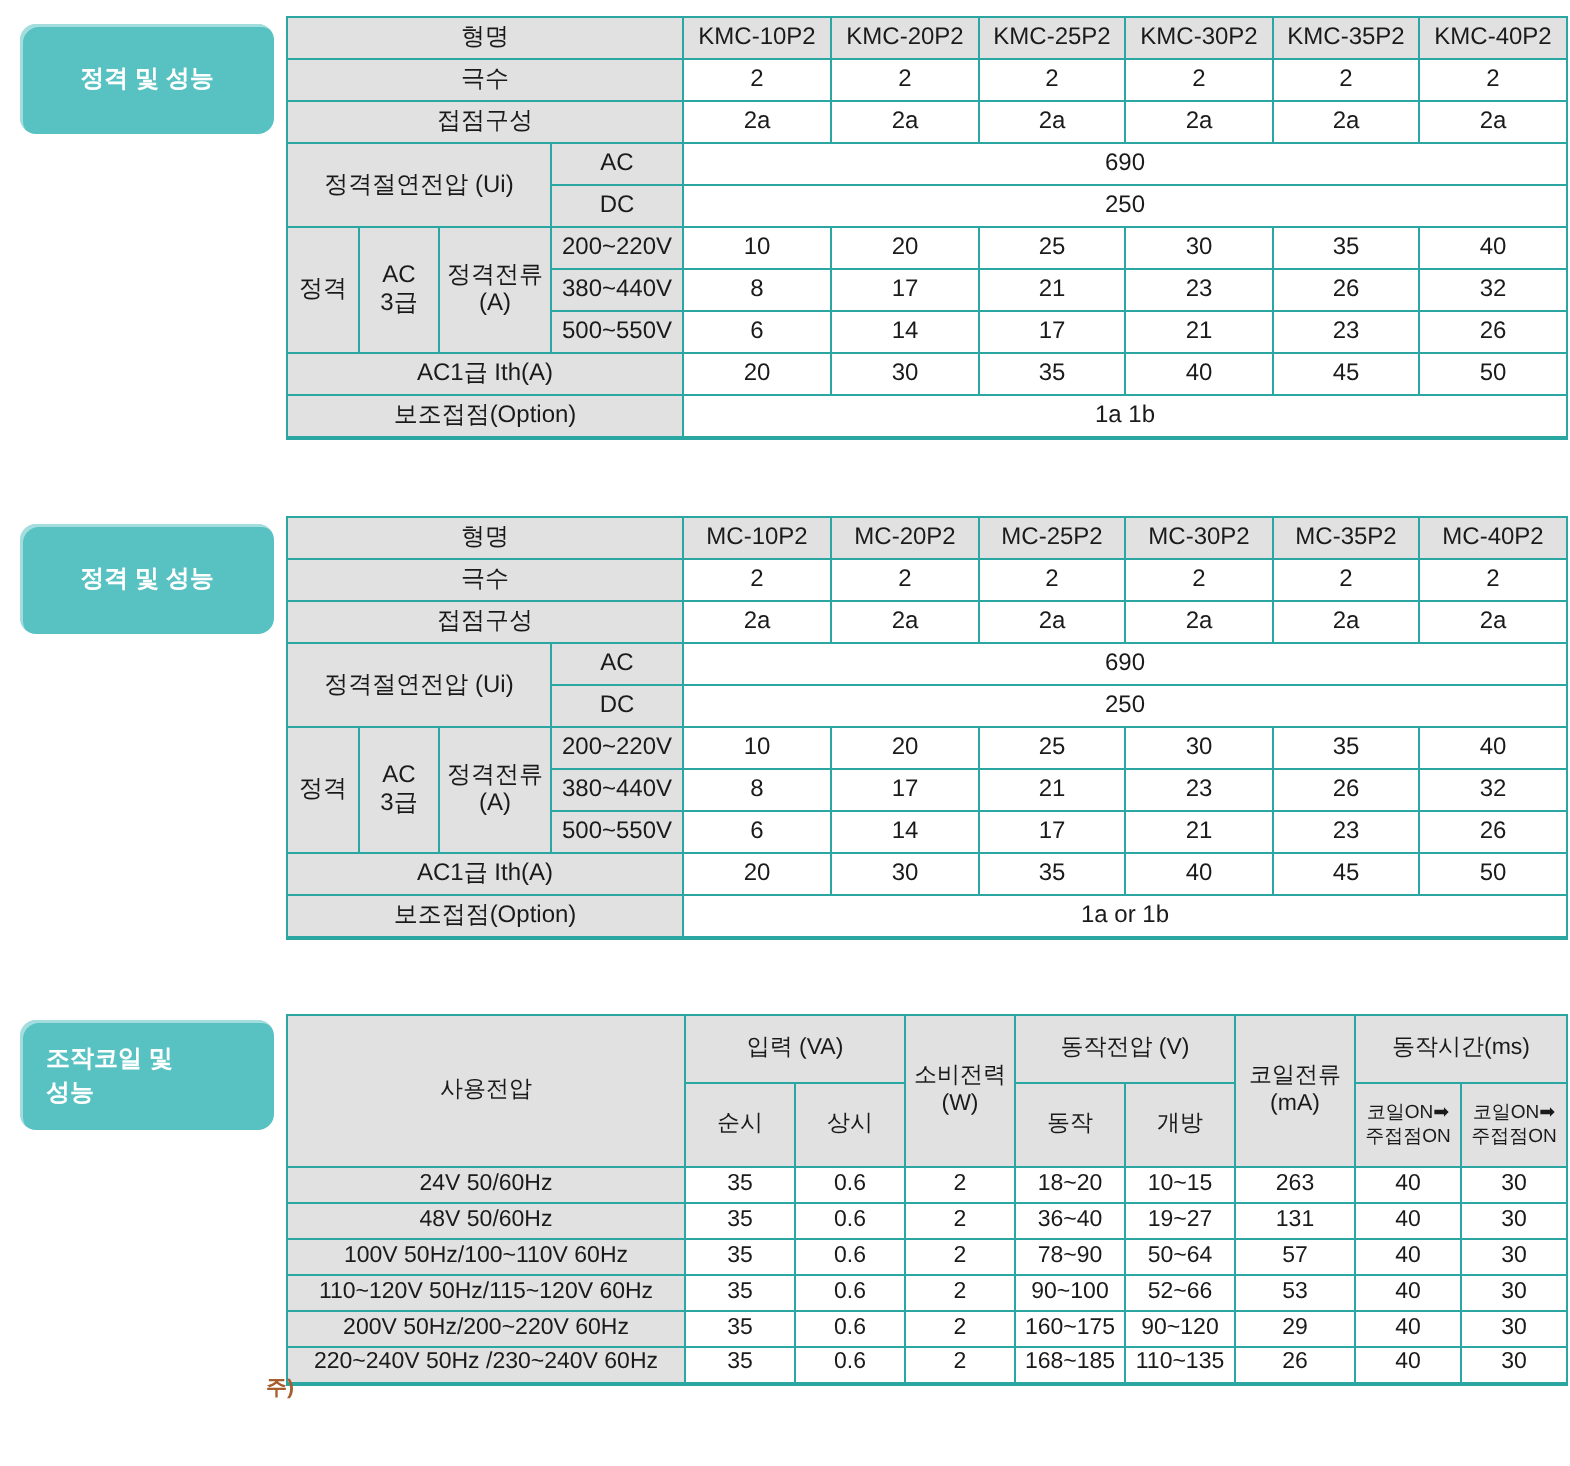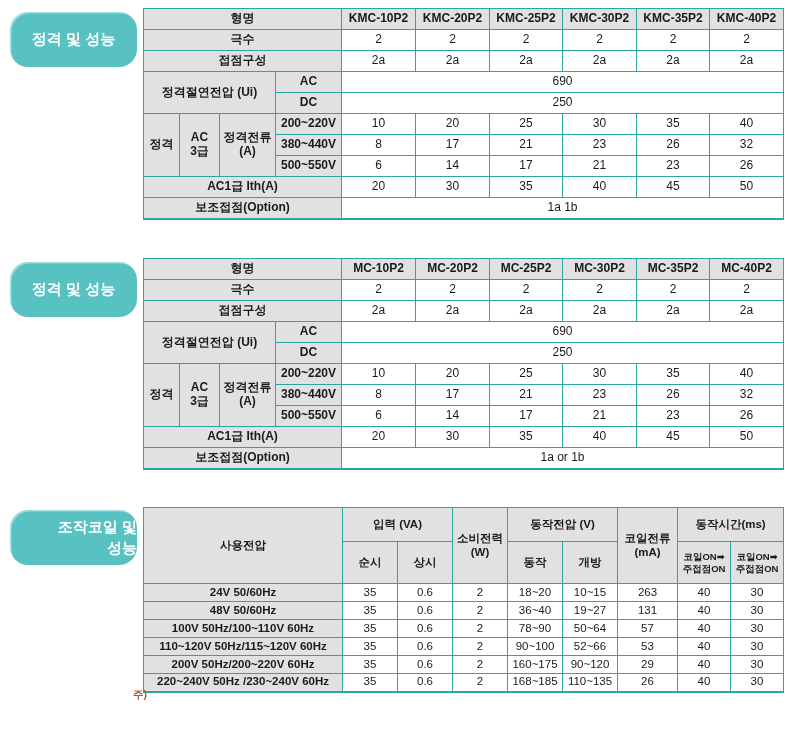--- a/index.html
+++ b/index.html
@@ -11,39 +11,39 @@
   }
   *{box-sizing:border-box;margin:0;padding:0;}
   body{background:#fff;}
   .page{
     position:relative;width:785px;height:733px;background:#fff;
     font-family:"Liberation Sans","DejaVu Sans",sans-serif;color:var(--ink);
     overflow:hidden;
   }
   .label-box{
     position:absolute;left:10px;width:127px;height:55px;
-    background:var(--accent);border-radius:18px;color:#fff;font-weight:bold;
-    font-size:15px;display:flex;flex-direction:column;justify-content:center;
+    background:var(--accent);border-radius:8px;color:#fff;font-weight:bold;
+    font-size:12px;display:flex;flex-direction:column;justify-content:center;
     text-align:center;line-height:1.35;
     box-shadow:inset 1.5px 1.5px 0 rgba(255,255,255,.45);
   }
-  .label-box.left-align{text-align:right;padding-left:13px;}
+  .label-box.left-align{text-align:left;padding-left:13px;}
   #label-clamp{top:12px;}
   #label-din{top:262px;}
   #label-coil{top:510px;}
   .tbl{
     position:absolute;left:143px;width:640px;background:#fff;
     border-collapse:collapse;table-layout:fixed;
     border:1px solid var(--border);border-bottom:2.5px solid var(--border);
   }
   .tbl td{
     border:1px solid var(--border);text-align:center;vertical-align:middle;
     padding:0 2px;white-space:pre-line;overflow:hidden;
   }
-  .tbl td.h{background:var(--hbg);font-weight:bold;}
+  .tbl td.h{background:var(--hbg);font-weight:normal;}
   .ratings td{height:21px;font-size:12px;line-height:1.15;}
   #table-clamp{top:8px;}
   #table-din{top:258px;}
   #table-coil{top:507px;}
   .coil td{font-size:11.5px;line-height:1.2;}
   .coil tr.hdr1 td{height:34px;}
   .coil tr.hdr2 td{height:42px;}
   .coil tr.data td{height:18px;}
   .coil td.small{font-size:9.5px;line-height:1.25;padding:0 1px;}
   .notes{

